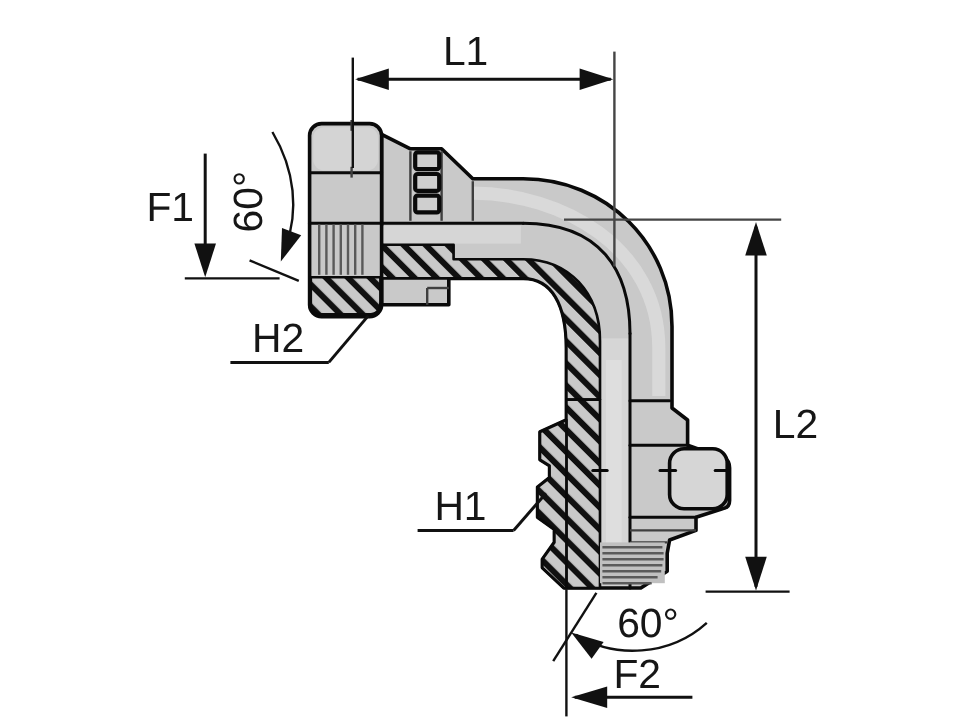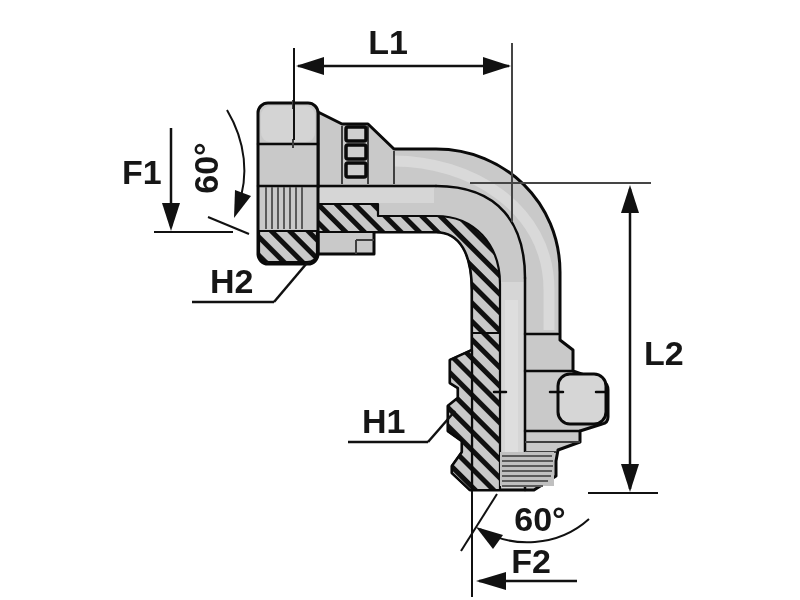--- a/index.html
+++ b/index.html
@@ -1,21 +1,21 @@
 <!DOCTYPE html>
 <html style="--body_fill: #c9c9c9; --body_light: #d6d6d6; --outline: #0a0a0a; --hatch: #101010; --centerline: #454545; --dimension: #111111; --text: #161616; --background: #ffffff; --thread: #5a5a5a;"><head>
 <meta charset="utf-8">
 <style>
   :root{
     --body_fill:#c9c9c9; --body_light:#d6d6d6; --outline:#0a0a0a;
     --hatch:#101010; --centerline:#454545; --dimension:#111111;
     --text:#161616; --background:#ffffff; --thread:#5a5a5a;
   }
   html,body{margin:0;padding:0;background:var(--background);}
-  #canvas{position:relative;width:800px;height:600px;background:var(--background);overflow:hidden;font-weight:bold;}
+  #canvas{position:relative;width:800px;height:600px;background:var(--background);overflow:hidden;}
   svg{display:block;}
   .sil{fill:var(--body_fill);stroke:var(--outline);stroke-width:3;stroke-linejoin:round;}
   .facet{fill:var(--body_light);stroke:var(--outline);stroke-width:3;stroke-linejoin:round;}
   .sq{fill:#cfcfcf;stroke:var(--outline);stroke-width:3.5;stroke-linejoin:round;}
   .hatched{fill:url(#hatch);stroke:var(--outline);stroke-width:2.2;stroke-linejoin:round;}
   .bore{fill:var(--body_light);stroke:none;}
   .detail{stroke:var(--outline);stroke-width:2.5;fill:none;stroke-linecap:round;}
   .detail2{stroke:#3f3f3f;stroke-width:2;fill:none;}
   .thread{stroke:var(--thread);stroke-width:2;fill:none;}
   .cline{stroke:var(--centerline);stroke-width:2;fill:none;}

